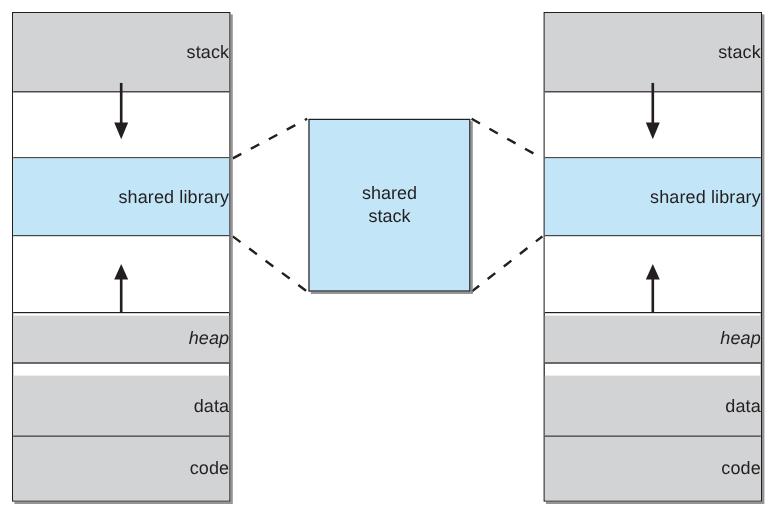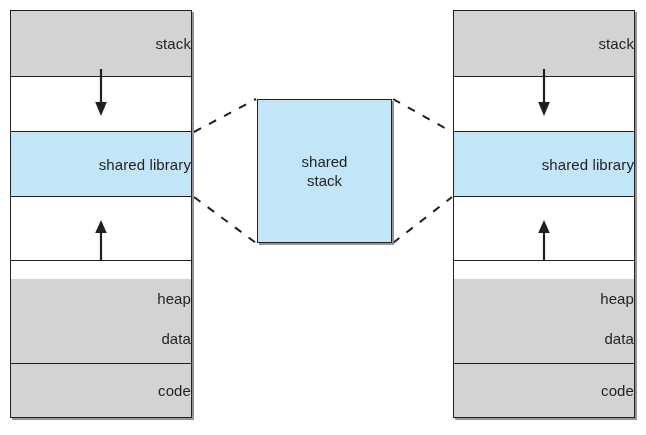--- a/index.html
+++ b/index.html
@@ -46,21 +46,21 @@
   .seg.white { background: #ffffff; }
 
   .seg.line-top    { border-top: 1px solid #231f20; }
   .seg.line-bottom { border-bottom: 1px solid #231f20; }
 
   
   .s-stack { top: 0px;   height: 65px; }
   .s-gap1  { top: 65px;  height: 56px; }
   .s-shlib { top: 121px; height: 65px; }
   .s-gap2  { top: 186px; height: 64px; }
-  .s-heap  { top: 268px; height: 40px; }
+  .s-heap  { top: 252px; height: 40px; font-style: italic; }
   .s-data  { top: 302px; height: 51px; }
   .s-code  { top: 353px; height: 53px; }
 
   
   .arrow {
     position: absolute;
     width: 18px;
     height: 40px;
     pointer-events: none;
   }

